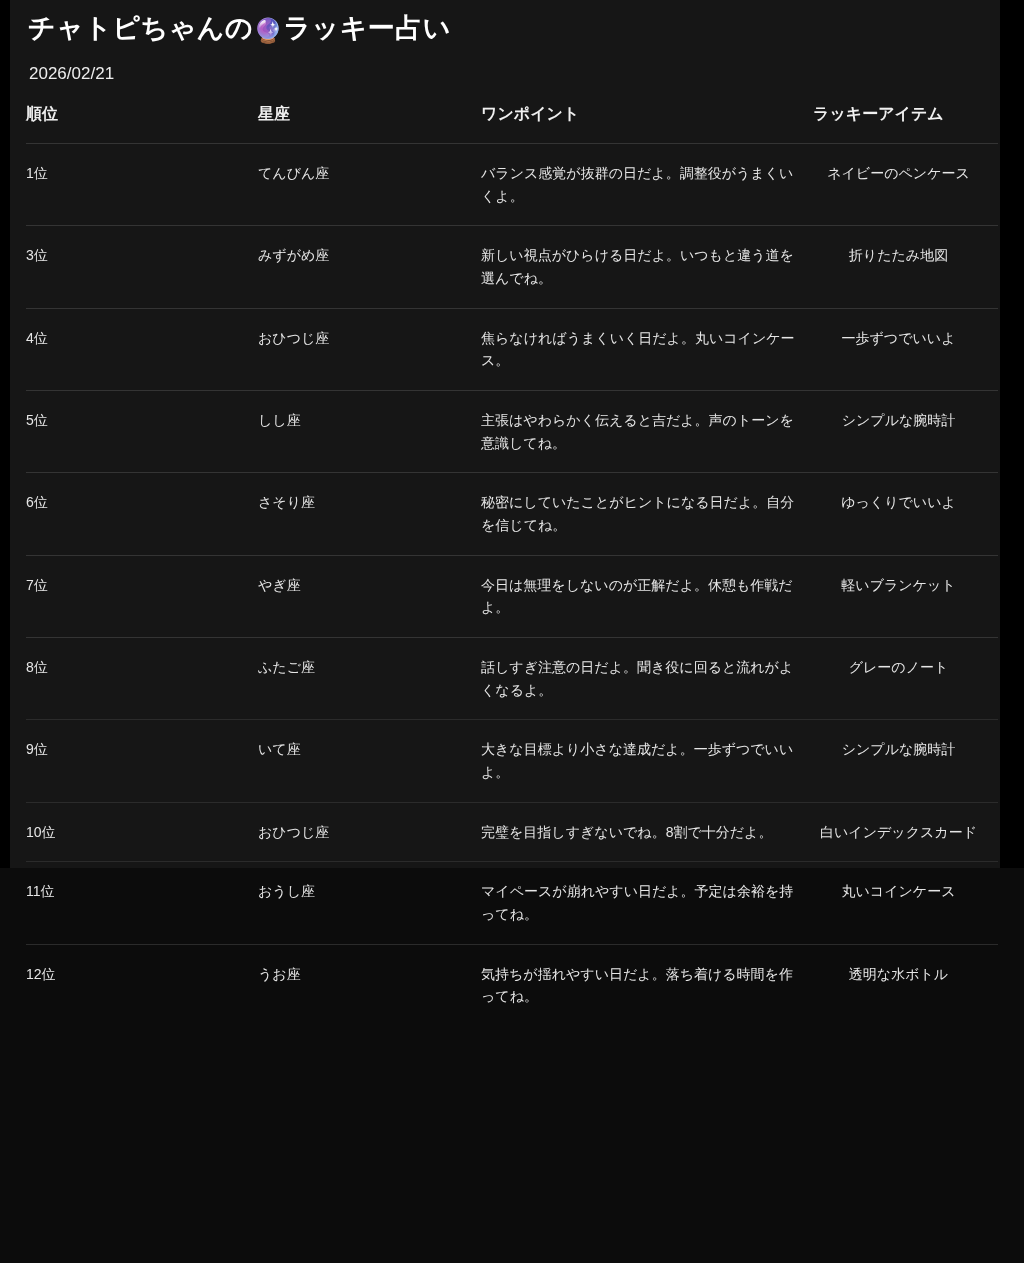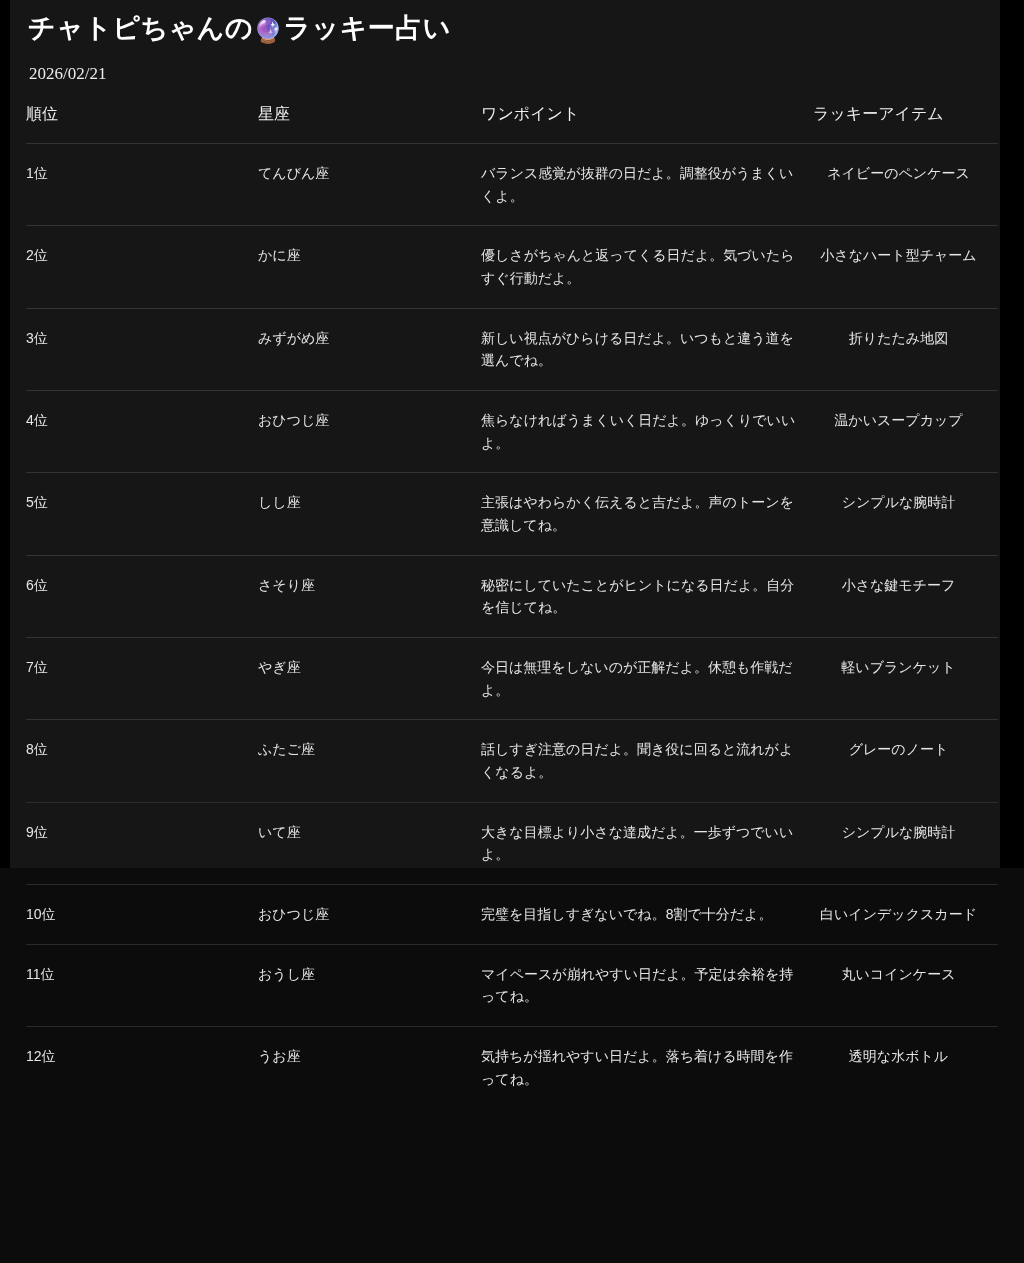--- a/index.html
+++ b/index.html
@@ -57,39 +57,38 @@
   .title .emoji {
     font-size: 24px;
     vertical-align: -2px;
   }
   .date {
     position: absolute;
     left: 29px;
     top: 64px;
     font-size: 17px;
     color: #ededed;
-    font-family: Liberation Serif, serif;
   }
   table.rank-table {
     position: absolute;
     left: 26px;
     top: 104px;
     width: 972px;
     border-collapse: collapse;
     table-layout: fixed;
   }
   table.rank-table col.c-rank   { width: 232px; }
   table.rank-table col.c-sign   { width: 223px; }
   table.rank-table col.c-point  { width: 332px; }
   table.rank-table col.c-item   { width: 185px; }
 
   table.rank-table th {
     text-align: left;
     font-size: 16px;
-    font-weight: normal;
+    font-weight: bold;
     color: #f0f0f0;
     padding: 0 0 18px 0;
     vertical-align: top;
   }
   table.rank-table td {
     font-size: 14px;
     color: #e6e6e6;
     vertical-align: top;
     padding: 18px 14px 18px 0;
     border-top: 1px solid #343434;
@@ -136,48 +135,42 @@
         </tr>
       </thead>
       <tbody>
         <tr>
           <td class="cell-rank">1位</td>
           <td class="cell-sign">てんびん座</td>
           <td class="cell-point">バランス感覚が抜群の日だよ。調整役がうまくいくよ。</td>
           <td class="cell-item">ネイビーのペンケース</td>
         </tr>
         <tr>
-          <td class="cell-rank">2位</td>
-          <td class="cell-sign">かに座</td>
-          <td class="cell-point">優しさがちゃんと返ってくる日だよ。気づいたらすぐ行動だよ。</td>
-          <td class="cell-item">小さなハート型チャーム</td>
-        </tr>
-        <tr>
           <td class="cell-rank">3位</td>
           <td class="cell-sign">みずがめ座</td>
           <td class="cell-point">新しい視点がひらける日だよ。いつもと違う道を選んでね。</td>
           <td class="cell-item">折りたたみ地図</td>
         </tr>
         <tr>
           <td class="cell-rank">4位</td>
           <td class="cell-sign">おひつじ座</td>
-          <td class="cell-point">焦らなければうまくいく日だよ。ゆっくりでいいよ。</td>
-          <td class="cell-item">温かいスープカップ</td>
+          <td class="cell-point">焦らなければうまくいく日だよ。丸いコインケース。</td>
+          <td class="cell-item">一歩ずつでいいよ</td>
         </tr>
         <tr>
           <td class="cell-rank">5位</td>
           <td class="cell-sign">しし座</td>
           <td class="cell-point">主張はやわらかく伝えると吉だよ。声のトーンを意識してね。</td>
           <td class="cell-item">シンプルな腕時計</td>
         </tr>
         <tr>
           <td class="cell-rank">6位</td>
           <td class="cell-sign">さそり座</td>
           <td class="cell-point">秘密にしていたことがヒントになる日だよ。自分を信じてね。</td>
-          <td class="cell-item">小さな鍵モチーフ</td>
+          <td class="cell-item">ゆっくりでいいよ</td>
         </tr>
         <tr>
           <td class="cell-rank">7位</td>
           <td class="cell-sign">やぎ座</td>
           <td class="cell-point">今日は無理をしないのが正解だよ。休憩も作戦だよ。</td>
           <td class="cell-item">軽いブランケット</td>
         </tr>
         <tr>
           <td class="cell-rank">8位</td>
           <td class="cell-sign">ふたご座</td>

